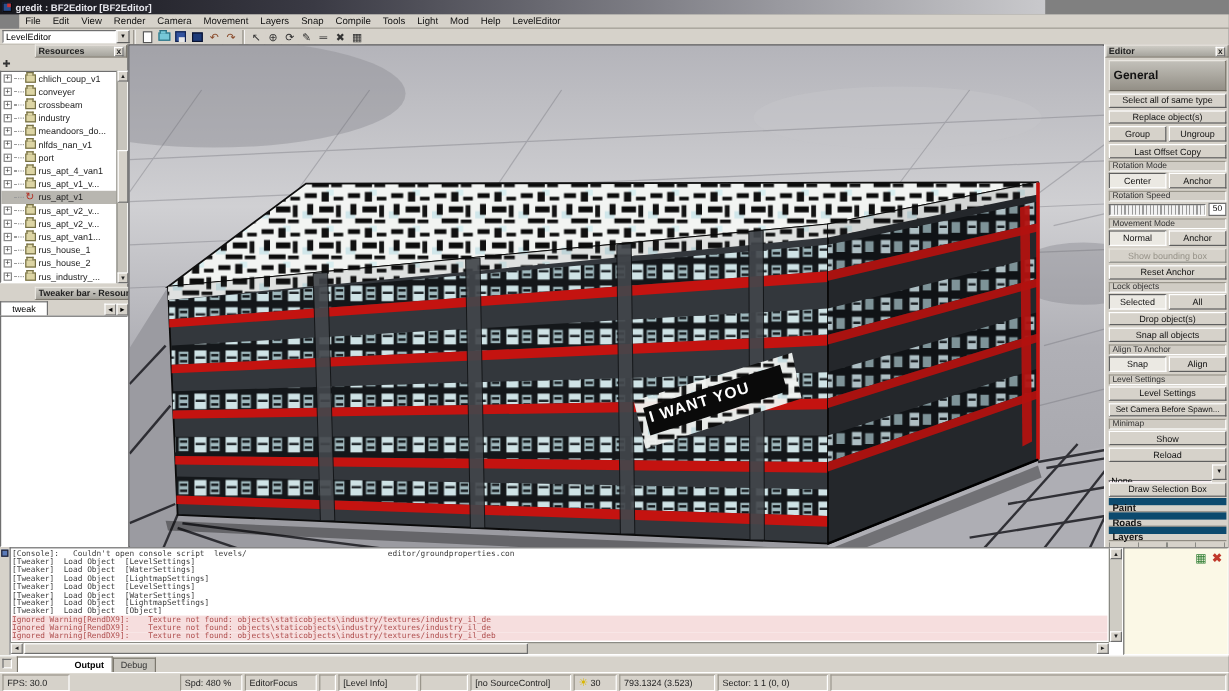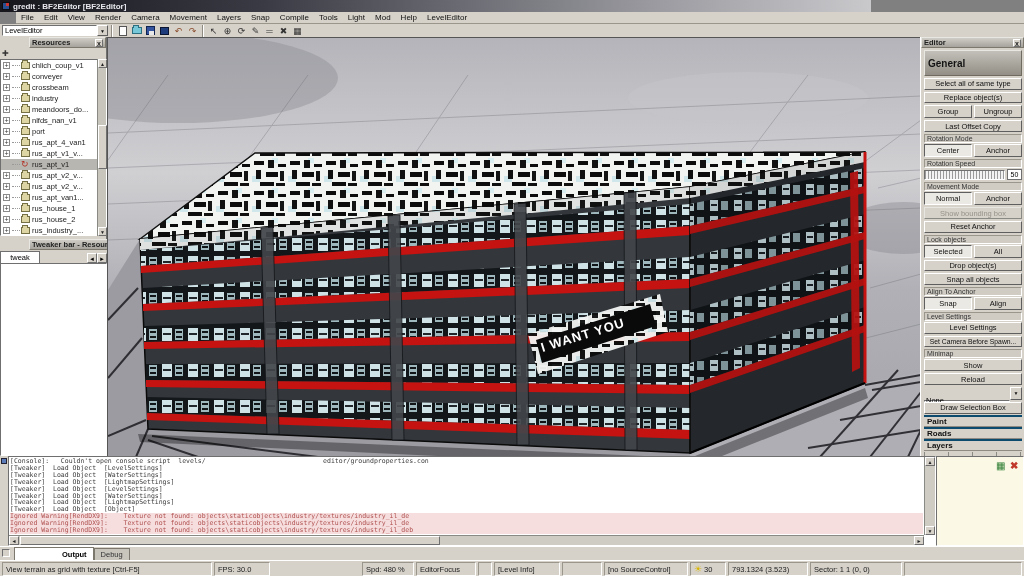--- a/index.html
+++ b/index.html
@@ -80,21 +80,21 @@
   .rbtn{height:13px;margin:1px 0;}
   .rrow{display:flex;gap:2px;margin:1px 0;}
   .rrow .btn{flex:1;height:13px;}
   #speed-row{display:flex;align-items:center;gap:2px;margin:1px 0;}
   #speed-slider{flex:1;height:10px;border:1px solid;border-color:#6f6f6f #fff #fff #6f6f6f;
     background:repeating-linear-gradient(90deg,#9a9a9a 0 1px,#f2f2f2 1px 3px);}
   #speed-value{width:15px;height:11px;background:#fff;border:1px solid #6f6f6f;font-size:7px;display:flex;align-items:center;justify-content:center;}
   #minimap-combo{display:flex;height:13px;margin:1px 0;font-size:7.5px;}
   #minimap-combo .val{flex:1;background:#f9a8d4;border:1px solid;border-color:#6f6f6f #fff #fff #6f6f6f;display:flex;align-items:center;padding:0 1px;margin-top:13px;}
   #minimap-combo .dd{width:12px;}
-  .rollbar{height:12px;border-top:2px solid #0c4a6e;border-bottom:1px solid #8f8b82;font-size:8px;font-weight:bold;color:#111;
+  .rollbar{height:12px;border-top:6px solid #0c4a6e;border-bottom:1px solid #8f8b82;font-size:8px;font-weight:bold;color:#111;
     display:flex;align-items:center;padding:0 3px;}
   #panel-spacer{flex:1;}
   #tickstrip{height:6px;background:repeating-linear-gradient(90deg,#8a8a84 0 1px,transparent 1px 24px);margin:1px 0;}
 
   
   #console-gutter{position:absolute;left:0;top:456px;width:8px;height:90px;background:#d6d2ca;}
   #gutter-icon{position:absolute;left:1px;top:2px;width:6px;height:6px;background:#5a7ab8;border:1px solid #223;}
   #console{position:absolute;left:8px;top:456px;width:928px;height:90px;background:#fff;
     border:1px solid;border-color:#6f6f6f #fff #fff #6f6f6f;}
   #console-text{position:absolute;left:1px;top:1px;right:12px;bottom:11px;overflow:hidden;
@@ -532,21 +532,20 @@
   </div>
 </div>
 
 <div id="tabs-row">
   <span class="tab active">Output</span>
   <span class="tab">Debug</span>
 </div>
 <div id="tabs-corner"></div>
 
 <div id="statusbar">
-  <span class="seg" style="width:210px;">View terrain as grid with texture [Ctrl-F5]</span>
   <span class="seg" style="width:56px;">FPS: 30.0</span>
   <span class="seg" style="width:88px;margin-top:28px;">x: 1404 y: 25 z: 920</span>
   <span class="seg" style="width:52px;">Spd: 480 %</span>
   <span class="seg" style="width:60px;">EditorFocus</span>
   <span class="seg" style="width:14px;"></span>
   <span class="seg" style="width:66px;">[Level Info]</span>
   <span class="seg" style="width:40px;"></span>
   <span class="seg" style="width:84px;">[no SourceControl]</span>
   <span class="seg" style="width:36px;">
     <span id="sun-icon">☀</span>

